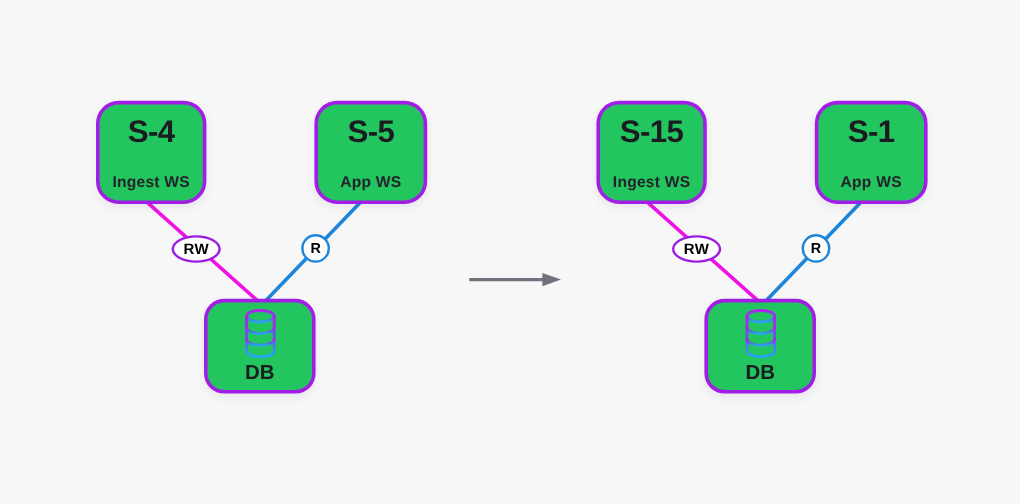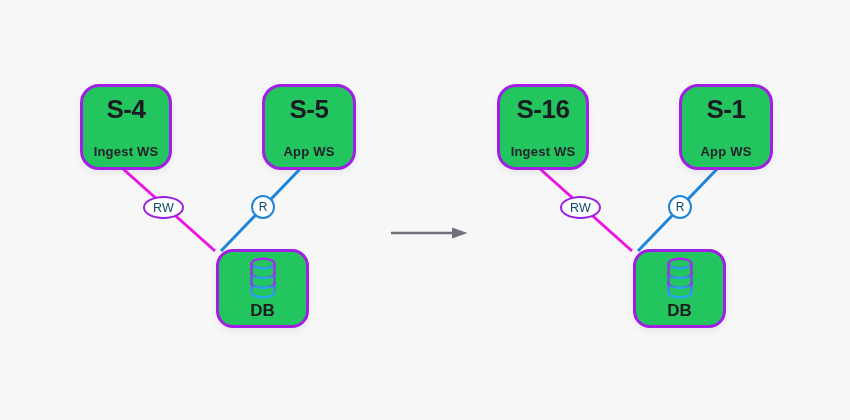--- a/index.html
+++ b/index.html
@@ -24,39 +24,39 @@
     position:absolute;
     background:#22c55e;
     border:3px solid #a21ee6;
     border-radius:19px;
     box-shadow:0 3px 7px rgba(40,40,70,0.07);
     display:flex;flex-direction:column;align-items:center;justify-content:center;
     box-sizing:border-box;
   }
   .node.ingest{left:0;top:0;width:92px;height:86px;}
   .node.app{left:182px;top:0;width:94px;height:86px;}
-  .node.db{left:90px;top:165px;width:93px;height:79px;border-radius:17px;margin-left:46px;}
+  .node.db{left:90px;top:165px;width:93px;height:79px;border-radius:17px;}
   .node-title{
     font-size:26px;font-weight:700;color:#1b1b22;line-height:1;
     letter-spacing:-0.5px;
   }
   .node-subtitle{
     margin-top:22px;
     font-size:13px;font-weight:600;color:#23232b;
     letter-spacing:0.2px;white-space:pre;
   }
   .db-label{
     margin-top:2px;
     font-size:17px;font-weight:600;color:#1b1b22;
   }
   .badge{
     position:absolute;
     background:#ffffff;
     display:flex;align-items:center;justify-content:center;
-    font-weight:400;color:#0c4a6e;
+    font-weight:700;color:#000000;
     box-sizing:border-box;
   }
   .badge.rw{
     left:63px;top:112px;width:41px;height:23px;
     border:2.5px solid #9c1de0;border-radius:50%;
     font-size:12.5px;letter-spacing:0.3px;
   }
   .badge.r{
     left:171px;top:111px;width:24px;height:24px;
     border:2.5px solid #1e86da;border-radius:50%;
@@ -116,21 +116,21 @@
     <polygon points="62,2.4 77.5,8 62,13.6" fill="#70727b"></polygon>
   </svg>
 
   <div class="diagram after">
     <svg class="edges" viewBox="0 0 276 250">
       <line x1="42" y1="84" x2="135" y2="167" stroke="#ee13e4" stroke-width="3"></line>
       <line x1="221" y1="84" x2="141" y2="167" stroke="#1e86da" stroke-width="3"></line>
     </svg>
 
     <div class="node ingest">
-      <div class="node-title">S-16</div>
+      <div class="node-title">S-15</div>
       <div class="node-subtitle">Ingest WS</div>
     </div>
 
     <div class="node app">
       <div class="node-title">S-1</div>
       <div class="node-subtitle">App WS</div>
     </div>
 
     <div class="node db">
       <svg width="28" height="42" viewBox="0 0 28 42">

